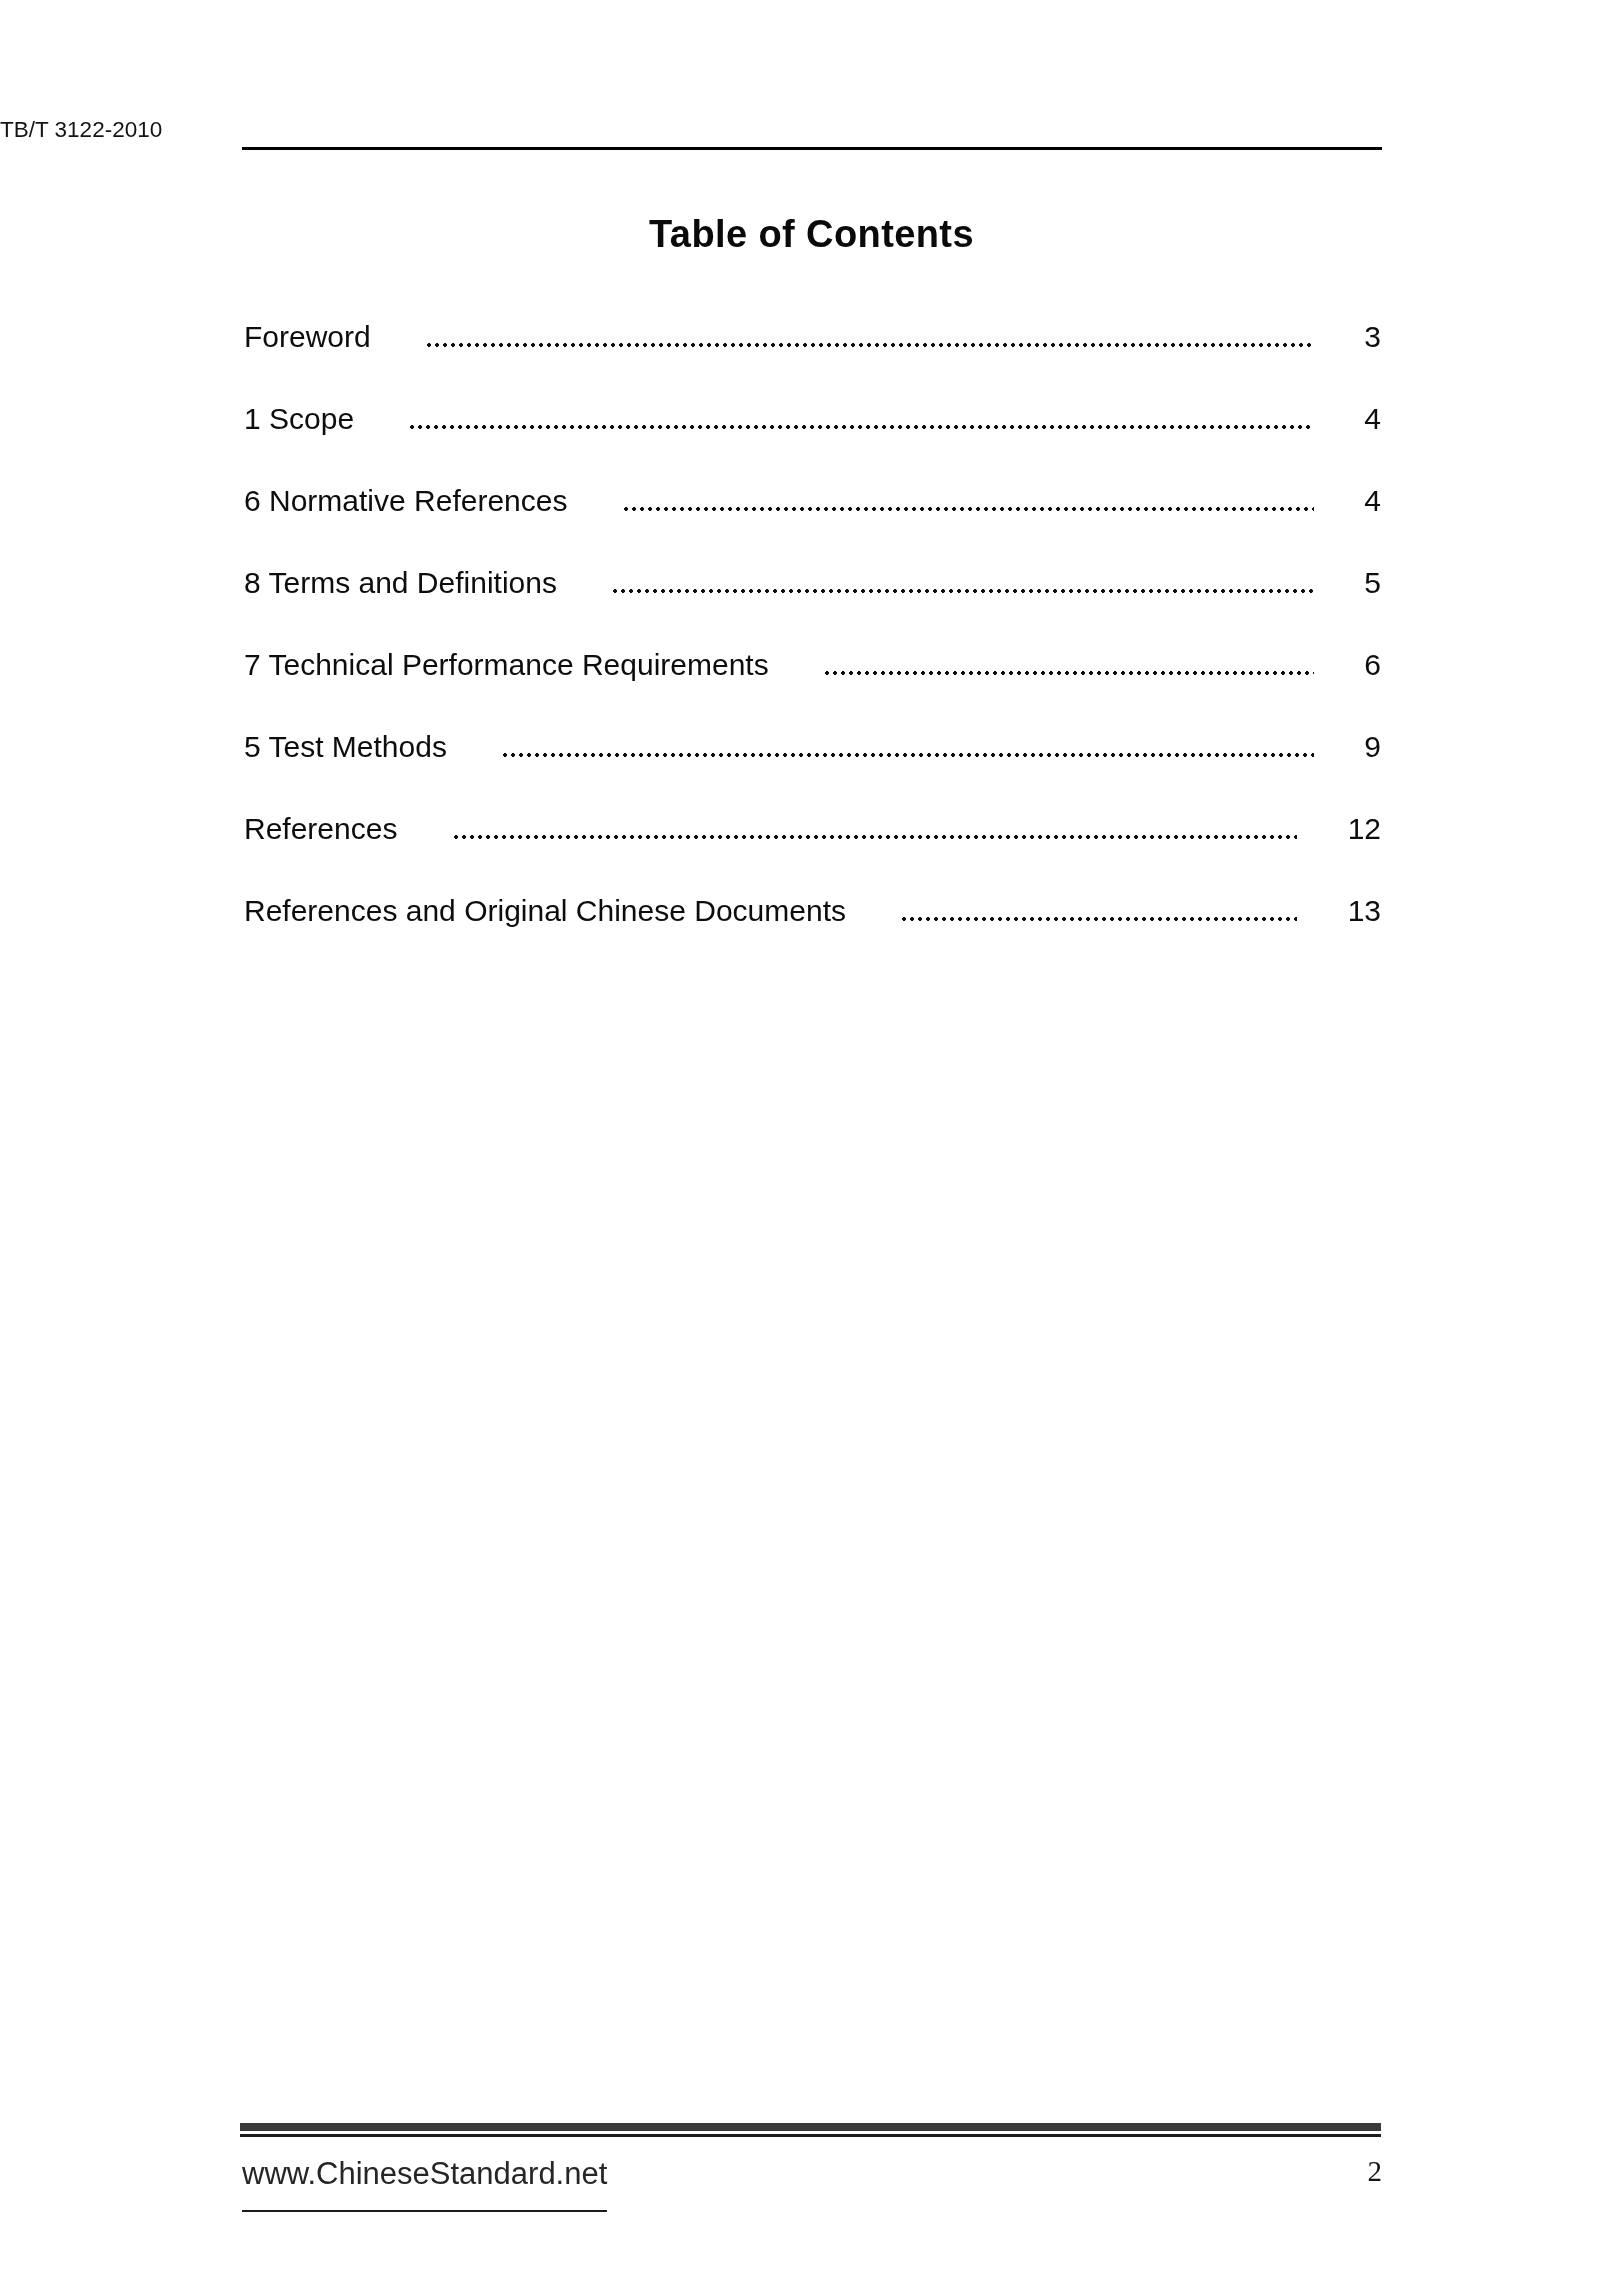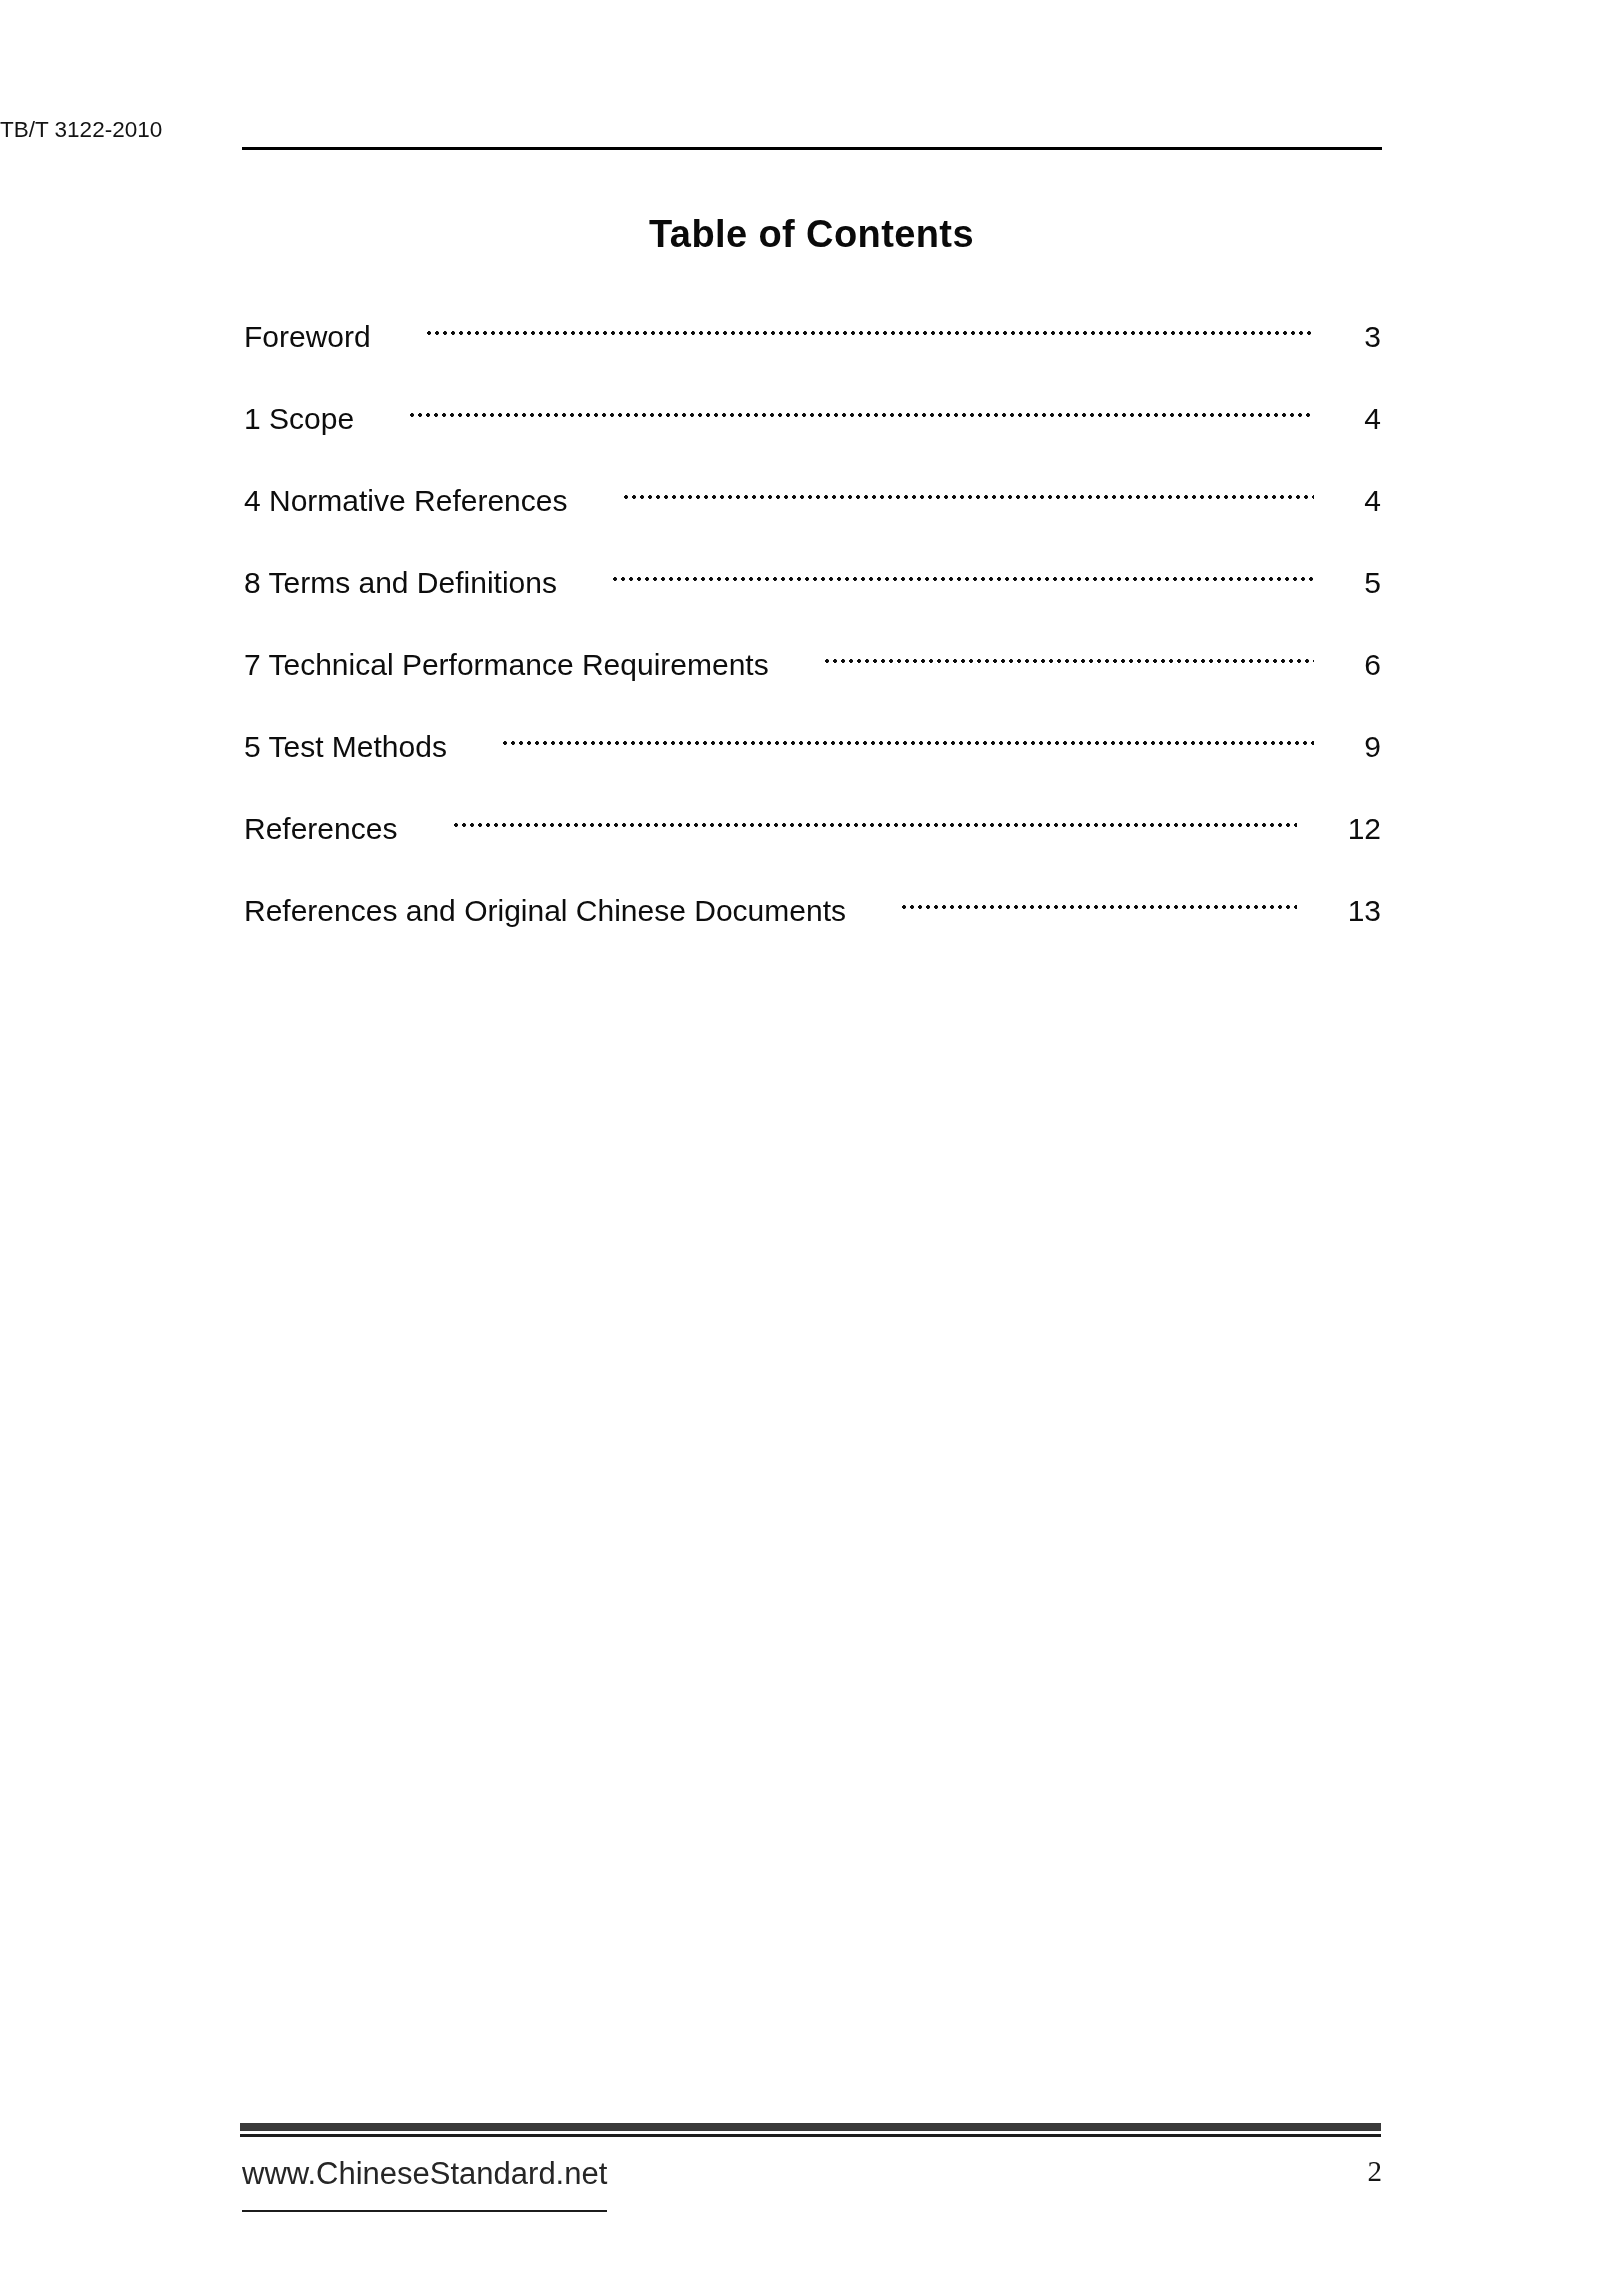--- a/index.html
+++ b/index.html
@@ -65,21 +65,21 @@
   }
   
   .toc {
     position: absolute;
     top: 319px;
     left: 244px;
     width: 1137px;
   }
   .toc-row {
     display: flex;
-    align-items: center;
+    align-items: flex-end;
     font-size: 30px;
     line-height: 1.2;
     margin-bottom: 46px;
     color: #0d0d0d;
     gap: 48px;
   }
   .toc-label {
     white-space: nowrap;
     flex: 0 0 auto;
   }
@@ -155,21 +155,21 @@
       <span class="toc-page">3</span>
     </div>
 
     <div class="toc-row">
       <span class="toc-label">1 Scope</span>
       <span class="toc-leader"></span>
       <span class="toc-page">4</span>
     </div>
 
     <div class="toc-row">
-      <span class="toc-label">4 Normative References</span>
+      <span class="toc-label">6 Normative References</span>
       <span class="toc-leader"></span>
       <span class="toc-page">4</span>
     </div>
 
     <div class="toc-row">
       <span class="toc-label">8 Terms and Definitions</span>
       <span class="toc-leader"></span>
       <span class="toc-page">5</span>
     </div>
 

